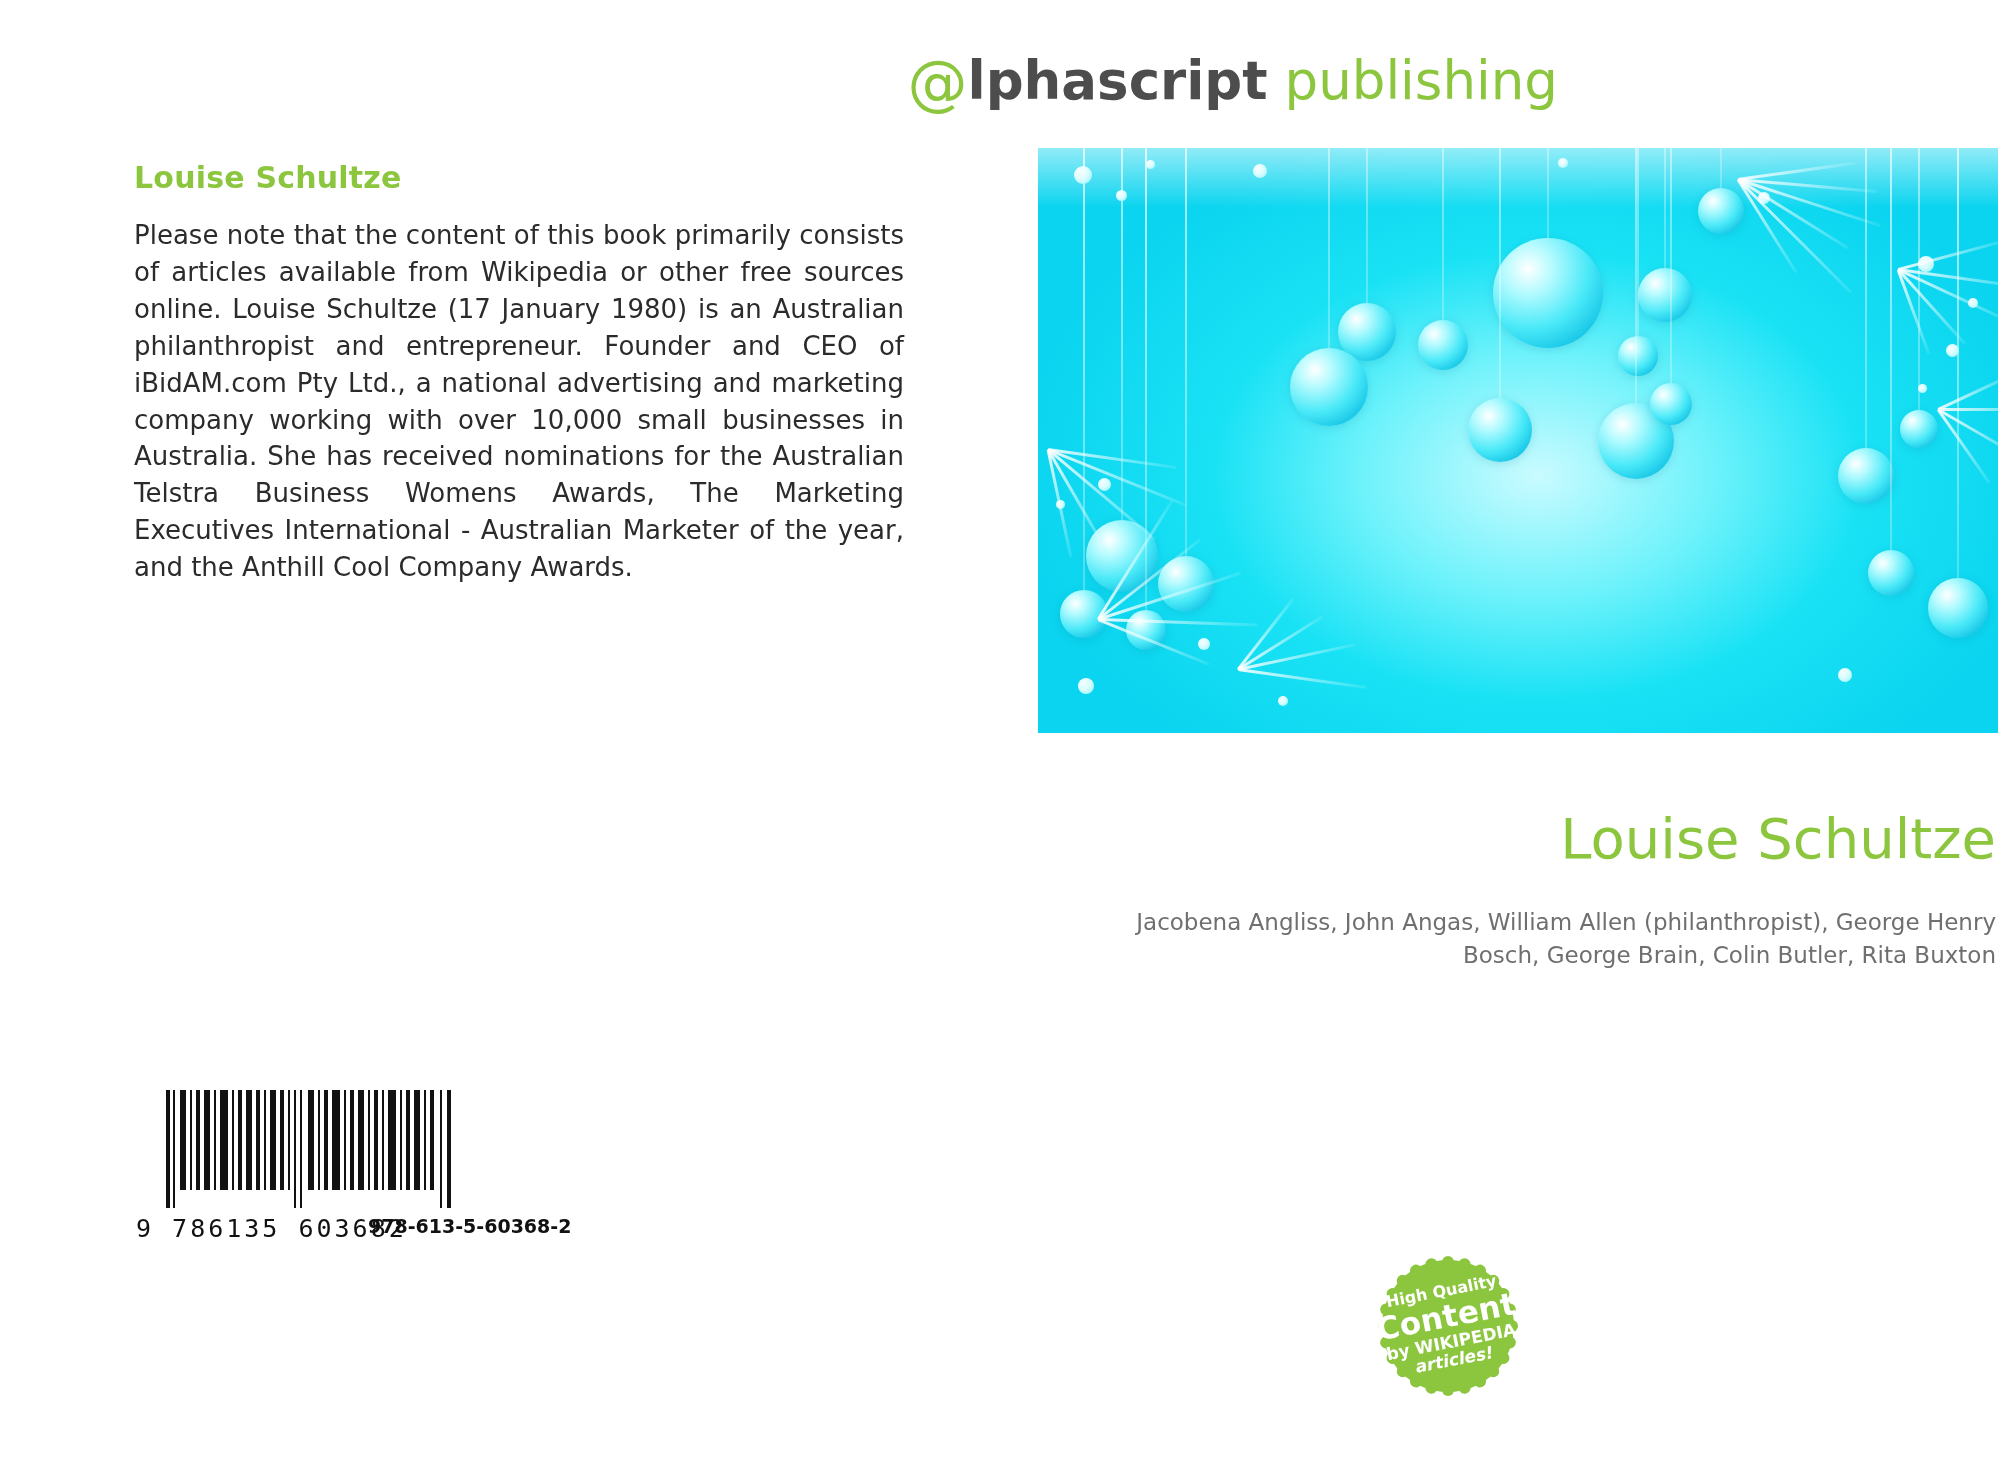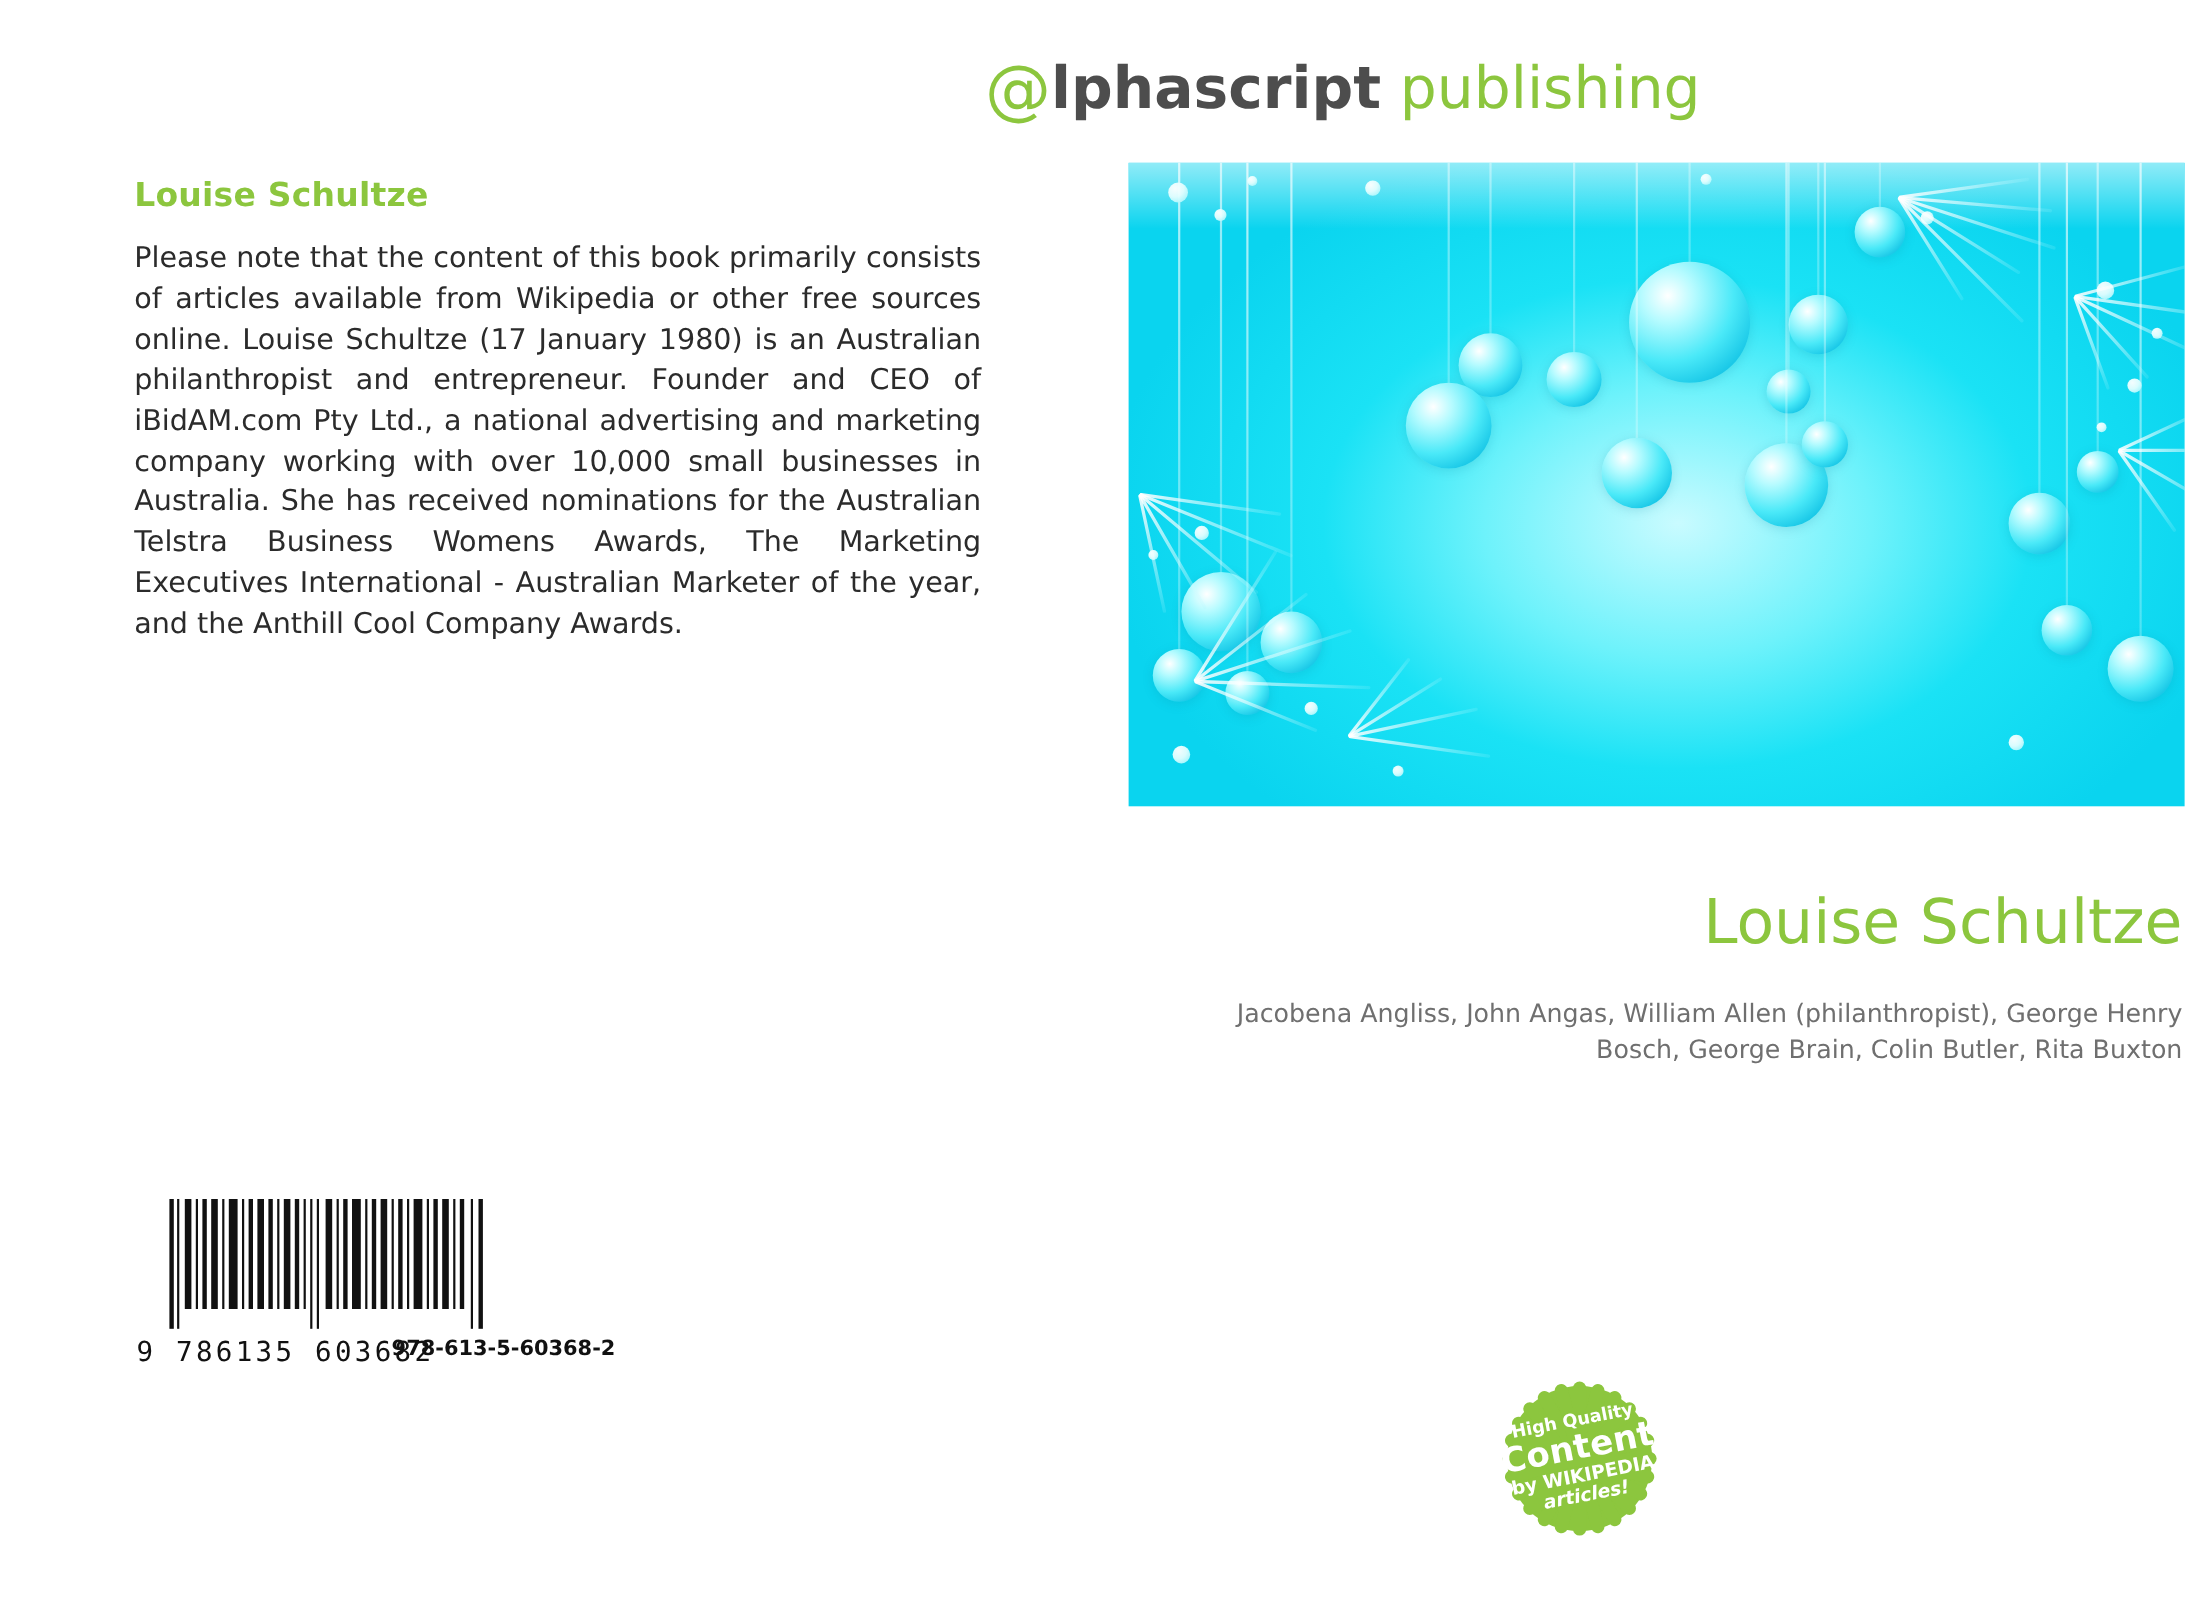--- a/index.html
+++ b/index.html
@@ -10,21 +10,21 @@
   body {
     width: 2000px;
     height: 1462px;
     font-family: "DejaVu Sans", sans-serif;
     position: relative;
     overflow: hidden;
   }
 
   .cover {
     position: absolute;
-    left: 4px; top: 0;
+    left: 16px; top: 0;
     width: 1612px;
     height: 1462px;
     background: #ffffff;
   }
 
   
   .back-cover {
     position: absolute;
     left: 118px;
     top: 160px;

